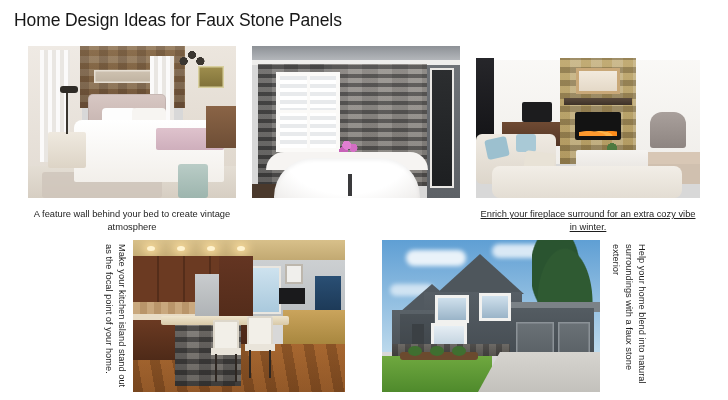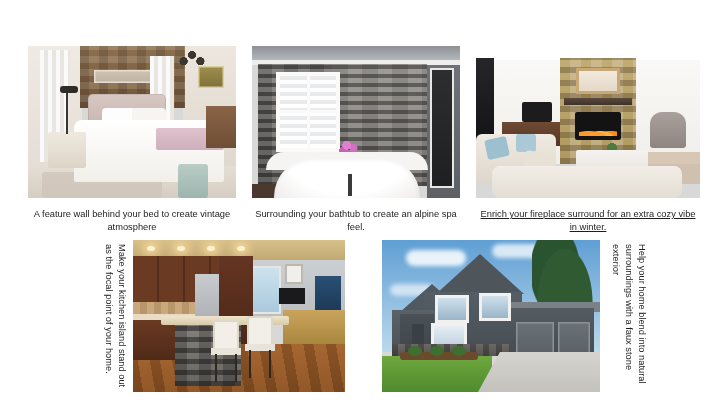--- a/index.html
+++ b/index.html
@@ -268,20 +268,21 @@
   }
   #p5 .lawn { left: 0; top: 116px; width: 110px; height: 36px; background: linear-gradient(#6fa83f,#4f8a2c); }
   #p5 .mulch { left: 18px; top: 112px; width: 78px; height: 8px; background: #6b4a2e; border-radius: 3px; }
   #p5 .bush { position: absolute; top: 106px; width: 14px; height: 10px; background: #3f6f30; border-radius: 50%; }
 </style>
 </head>
 <body>
 
 <div class="slide">
 
+  <div class="title">Home Design Ideas for Faux Stone Panels</div>
 
   <div class="photo" id="p1">
     <div class="scene">
       <div class="layer wall-l"></div>
       <div class="layer wall-r"></div>
       <div class="layer wall-stone"></div>
       <div class="layer mirror"></div>
       <div class="layer art"></div>
       <div class="layer chandelier"></div>
       <div class="layer curtain-a"></div>
@@ -339,21 +340,20 @@
       <div class="layer ottoman"></div>
       <div class="layer sofa-l"></div>
       <div class="layer pill-blue"></div>
       <div class="layer pill-blue2"></div>
       <div class="layer pill-pat"></div>
       <div class="layer sofa-f"></div>
     </div>
   </div>
 
   <div class="caption" style="left:28px; top:208px; width:208px;">A feature wall behind your bed to create vintage atmosphere</div>
-  <div class="caption" style="left:252px; top:208px; width:208px;">Surrounding your bathtub to create an alpine spa feel.</div>
   <div class="caption" style="left:476px; top:208px; width:224px;text-decoration:underline;">Enrich your fireplace surround for an extra cozy vibe in winter.</div>
 
   <div class="photo" id="p4">
     <div class="scene">
       <div class="layer wall-k"></div>
       <div class="layer k-ceiling"></div>
       <div class="layer spot" style="left:14px"></div>
       <div class="layer spot" style="left:44px"></div>
       <div class="layer spot" style="left:74px"></div>
       <div class="layer spot" style="left:104px"></div>

